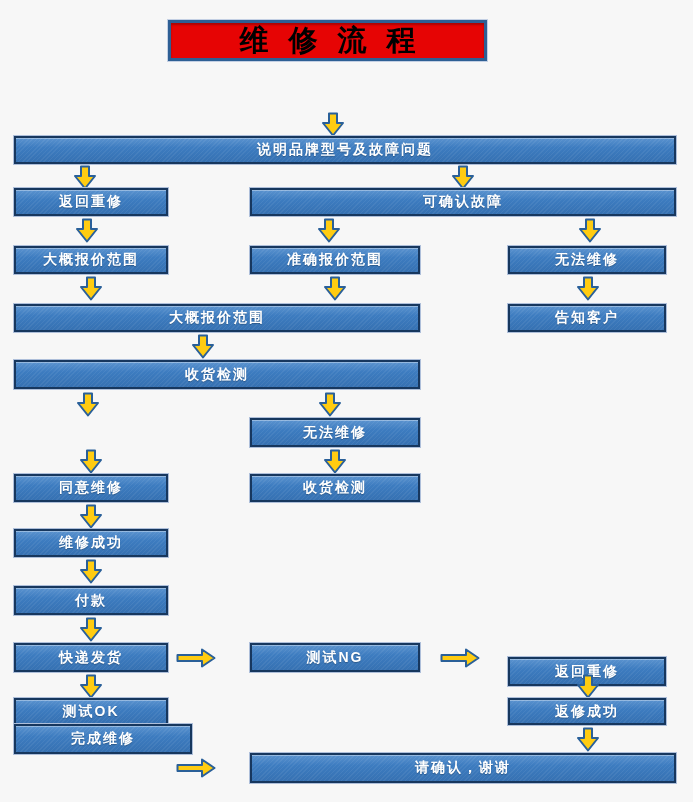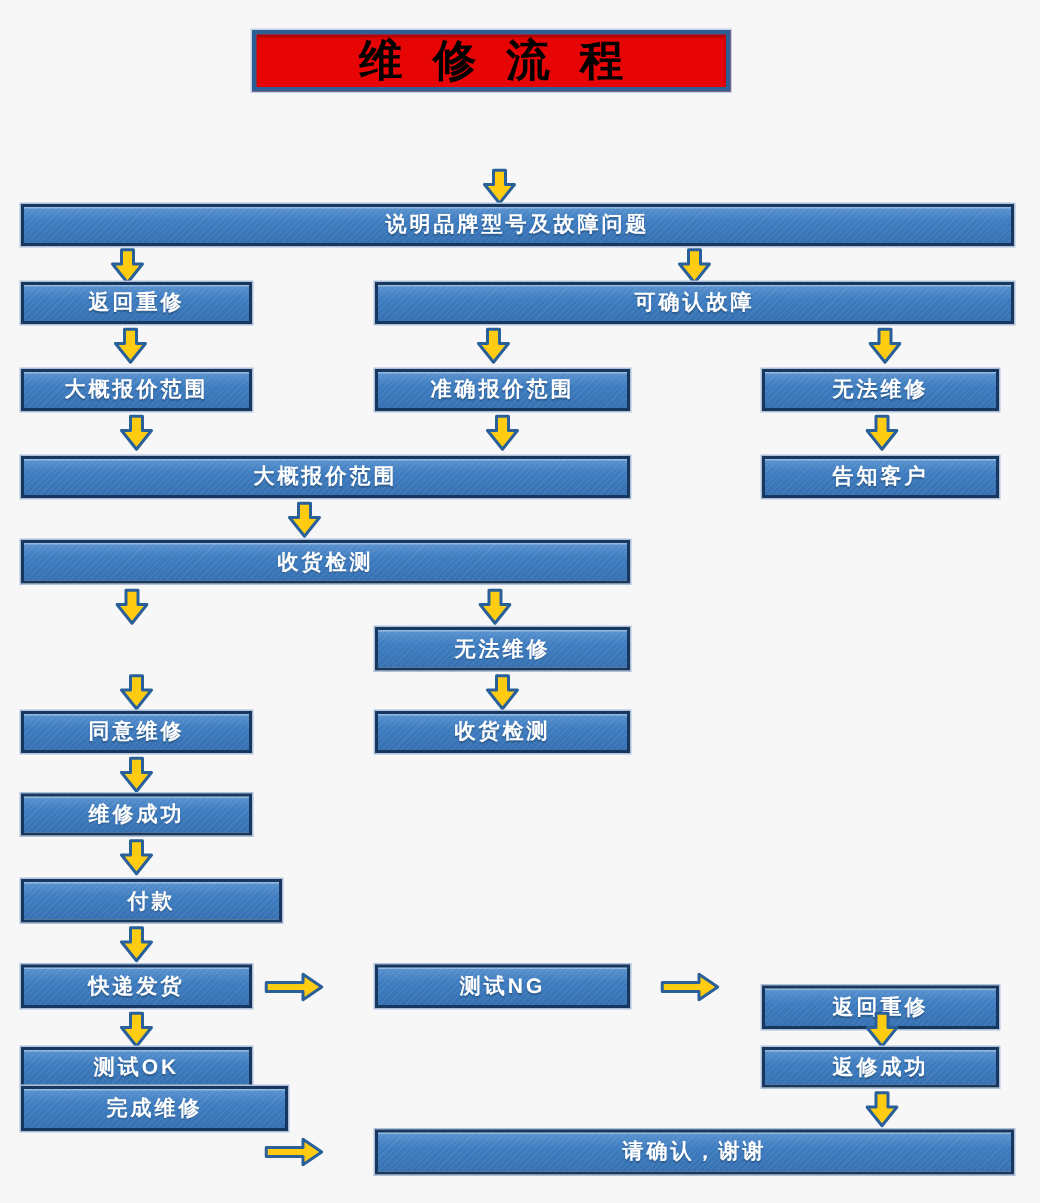--- a/index.html
+++ b/index.html
@@ -115,21 +115,21 @@
   <div class="node" style="left:250px;top:474px;width:170px;height:28px">收货检测</div>
   <svg class="ad" style="left:80px;top:504px">
       <use href="#arrow-down"></use>
     </svg>
 
   <div class="node" style="left:14px;top:529px;width:154px;height:28px">维修成功</div>
   <svg class="ad" style="left:80px;top:559px">
       <use href="#arrow-down"></use>
     </svg>
 
-  <div class="node" style="left:14px;top:586px;width:174px;height:29px">付款</div>
+  <div class="node" style="left:14px;top:586px;width:154px;height:29px">付款</div>
   <svg class="ad" style="left:80px;top:617px">
       <use href="#arrow-down"></use>
     </svg>
 
   <div class="node" style="left:14px;top:643px;width:154px;height:29px">快递发货</div>
   <svg class="ar" style="left:176px;top:648px">
       <use href="#arrow-right"></use>
     </svg>
   <div class="node" style="left:250px;top:643px;width:170px;height:29px">测试NG</div>
   <svg class="ar" style="left:440px;top:648px">

